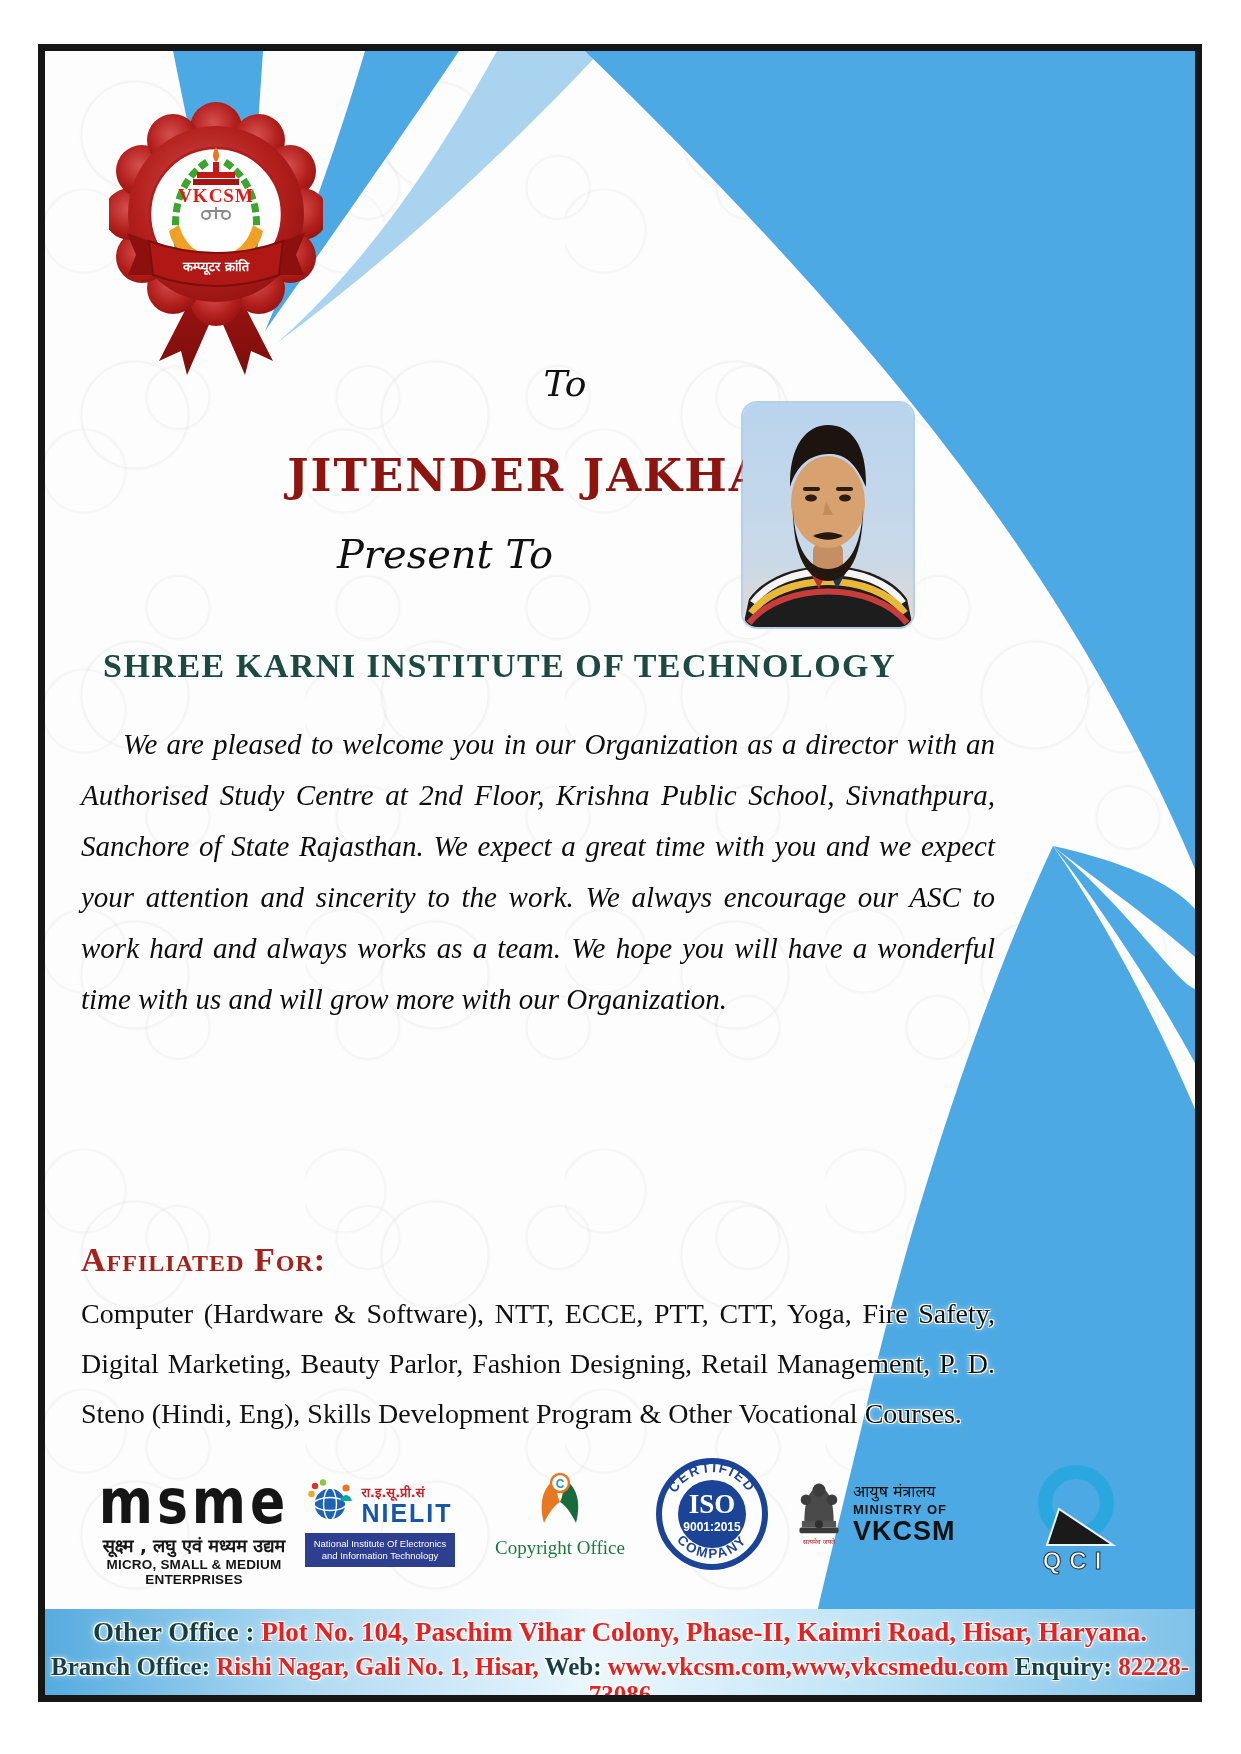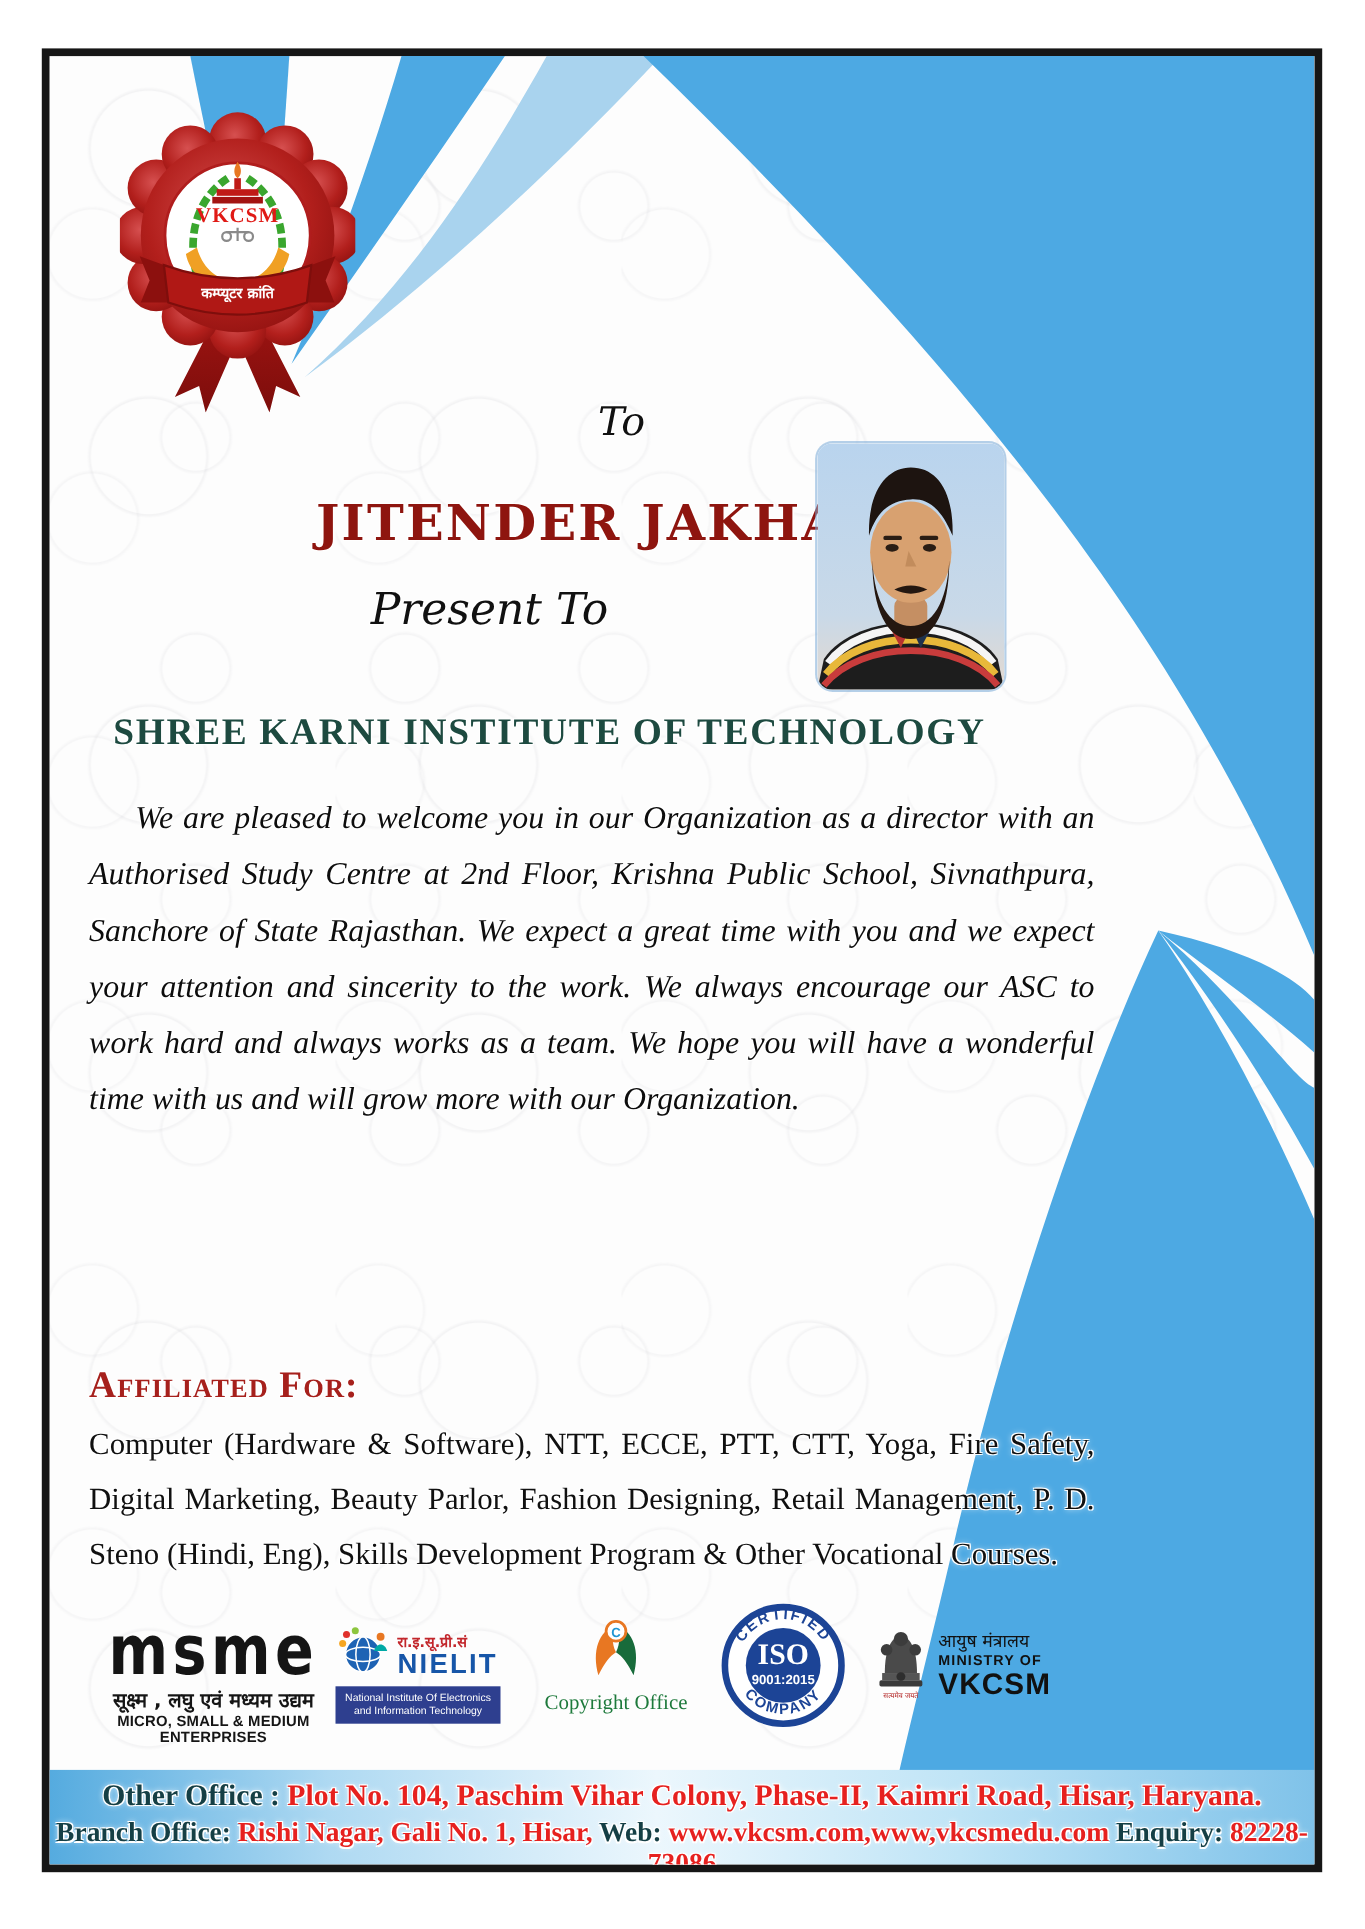--- a/index.html
+++ b/index.html
@@ -262,20 +262,27 @@
           <text x="32" y="84" text-anchor="middle" font-family="DejaVu Sans, sans-serif" font-size="8" fill="#b22222">सत्यमेव जयते</text>
         </svg>
         <div>
           <div class="hindi">आयुष मंत्रालय</div>
           <div class="min">MINISTRY OF</div>
           <div class="big">VKCSM</div>
         </div>
       </div>
     </div>
 
+    <div class="logo-box qci">
+      <svg width="118" height="120" viewBox="0 0 118 120">
+        <circle cx="59" cy="46" r="31" fill="none" stroke="#2ba7e0" stroke-width="14"></circle>
+        <path d="M42,52 L96,88 L30,88 Z" fill="#1a1a1a" stroke="#eaf5fc" stroke-width="2"></path>
+        <text x="59" y="112" text-anchor="middle" font-family="Liberation Sans, sans-serif" font-weight="bold" font-size="24" letter-spacing="8" fill="#eaf5fc" stroke="#333333" stroke-width="1">QCI</text>
+      </svg>
+    </div>
 
     <div class="abs footer-band"></div>
     <div class="abs footer-line footer-line1 halo">
       <span class="f-dark">Other Office : </span><span class="f-red">Plot No. 104, Paschim Vihar Colony, Phase-II, Kaimri Road, Hisar, Haryana.</span>
     </div>
     <div class="abs footer-line footer-line2 halo">
       <span class="f-dark">Branch Office: </span><span class="f-red">Rishi Nagar, Gali No. 1, Hisar, </span><span class="f-dark">Web: </span><span class="f-red">www.vkcsm.com,www,vkcsmedu.com </span><span class="f-dark">Enquiry: </span><span class="f-red">82228-73086</span>
     </div>
 
   </div>

